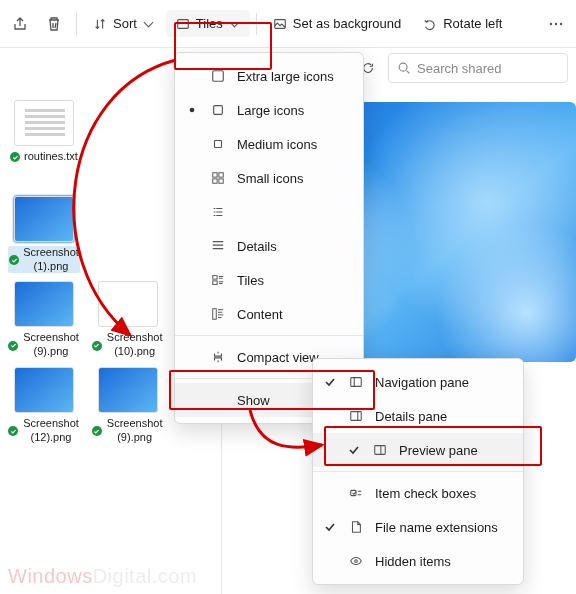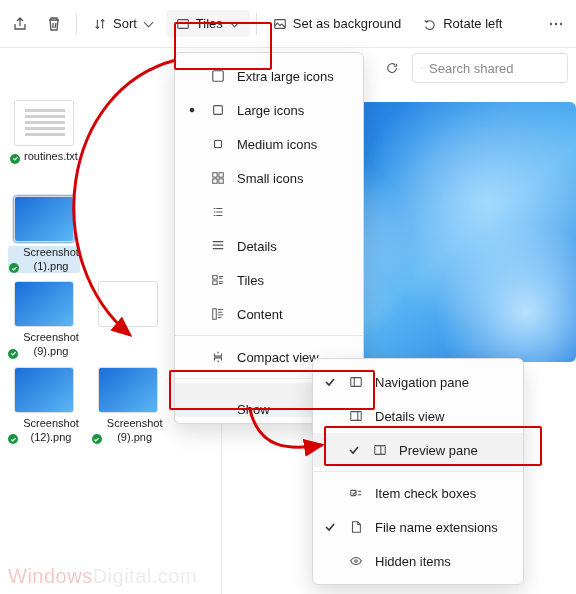--- a/index.html
+++ b/index.html
@@ -8,35 +8,35 @@
   
   .toolbar { display: flex; align-items: center; height: 48px; padding: 0 4px; gap: 2px; border-bottom: 1px solid #e8e8e8; }
   .tb-btn { display: flex; align-items: center; gap: 6px; padding: 6px 10px; border-radius: 4px; cursor: pointer; color: #1a1a1a; font-size: 13px; }
   .tb-icon-btn { padding: 6px 8px; border-radius: 4px; cursor: pointer; display: flex; align-items: center; justify-content: center; }
   .tb-sep { width: 1px; height: 22px; background: #e0e0e0; margin: 0 4px; }
 
   
   .subbar { display: flex; align-items: center; height: 40px; padding: 4px 8px; gap: 8px; }
   .sub-right { margin-left: auto; display: flex; gap: 4px; align-items: center; }
   .nav-btn { width: 32px; height: 28px; display:flex;align-items:center;justify-content:center; border-radius:4px; cursor:pointer;}
-  .search-box { border: 1px solid #e0e0e0; border-radius: 4px; height: 30px; width: 156px; display:flex; align-items:center; padding:0 8px; gap:6px; color:#8a8a8a;}
+  .search-box { border: 1px solid #e0e0e0; border-radius: 4px; height: 30px; width: 180px; display:flex; align-items:center; padding:0 8px; gap:6px; color:#8a8a8a;}
   .search-box input { border:none; outline:none; font-size:13px; width: 130px; color:#333;}
   .search-box input::placeholder { color:#8a8a8a; }
 
   
   .menu { position: absolute; background: #fdfdfd; border: 1px solid #dadada; border-radius: 6px; box-shadow: 0 8px 22px rgba(0,0,0,.14); padding: 6px 0; z-index: 30; }
   .menu-item { display: flex; align-items: center; height: 34px; padding: 0 14px 0 10px; gap: 10px; cursor: pointer; position:relative;}
   .mi-mark { width: 14px; display:flex; justify-content:center; }
   .mi-icon { width: 18px; display:flex; justify-content:center; color:#4b4b4b;}
   .mi-label { flex: 1; font-size:13px; color:#1a1a1a;}
   .mi-chev { color:#6a6a6a; }
   .menu-divider { height:1px; background:#e8e8e8; margin:4px 0; }
 
   .view-menu { left: 174px; top: 52px; width: 190px; }
-  .show-item { background: #f2f2f2; align-items: flex-end; }
+  .show-item { background: #f2f2f2; }
   .submenu { left: 312px; top: 358px; width: 212px; }
 
   
   .hl { position: absolute; border: 2.5px solid #d40000; border-radius: 2px; z-index: 50; pointer-events:none; }
   .hl-view { left: 174px; top: 22px; width: 98px; height: 48px; }
   .hl-show { left: 169px; top: 370px; width: 206px; height: 40px; }
   .hl-preview { left: 324px; top: 426px; width: 218px; height: 40px; }
 
   
   .arrows { position:absolute; left:0; top:0; width:576px; height:594px; z-index:45; pointer-events:none;}
@@ -47,21 +47,21 @@
   .preview-pane { flex:1; border-left:1px solid #e8e8e8; padding:14px 0 0 14px; }
   .preview-img { width: 340px; height: 260px; background: linear-gradient(140deg,#1b6dd8 0%,#2a8fe8 35%,#5bb6f4 60%,#1f7de0 100%); border-radius: 6px; position:relative; overflow:hidden;}
   .preview-img .bloom { position:absolute; border-radius:50%; background: radial-gradient(circle,#b8e2ff 0%, rgba(184,226,255,0) 70%); }
 
   .file-item { display:inline-flex; flex-direction:column; align-items:center; width:72px; margin:4px; vertical-align:top; text-align:center; cursor:pointer;}
   .file-item .thumb { width:60px; height:46px; border:1px solid #dcdcdc; background:#eef4fb; border-radius:3px; position:relative; overflow:hidden;}
   .file-item .thumb.text { background:#fff; }
   .file-item .thumb.text::before { content:""; position:absolute; left:10px; top:8px; width:40px; height:3px; background:#d0d0d0; box-shadow: 0 6px 0 #d0d0d0, 0 12px 0 #d0d0d0, 0 18px 0 #d0d0d0, 0 24px 0 #d0d0d0;}
   .file-item .thumb.img { background: linear-gradient(140deg,#1b6dd8,#5bb6f4); }
   .file-item .thumb.folder { background:#fff; }
-  .file-item .fname { font-size:11px; line-height:1.25; color:#1a1a1a; margin-top:4px; max-width:72px; word-wrap:break-word; display:flex; align-items:flex-end; gap:4px; justify-content:center;}
+  .file-item .fname { font-size:11px; line-height:1.25; color:#1a1a1a; margin-top:4px; max-width:72px; word-wrap:break-word; display:flex; align-items:center; gap:4px; justify-content:center;}
   .file-item.selected .thumb { outline:1px solid #8ab8e6; box-shadow:0 0 0 2px #d7e8f7;}
   .file-item.selected .fname { background:#d7e8f7; border-radius:2px; padding:0 1px;}
   .sync-badge { width:10px; height:10px; border-radius:50%; background:#1a9641; display:inline-flex; align-items:center; justify-content:center; flex:0 0 10px; margin-top:1px;}
   .sync-badge svg { width:7px; height:7px; }
 
   
   .wmark { position:absolute; left:8px; bottom:6px; font-size:20px; color:#d62626; opacity:.25; letter-spacing:.5px; z-index:5; font-weight:500;}
   .wmark .d { color:#888; opacity:.6;}
 
   
@@ -174,20 +174,28 @@
           <span class="sync-badge">
             <svg viewBox="0 0 10 10" stroke="#fff" stroke-width="1.6" fill="none">
               <path d="M2 5l2 2 4-4"></path>
             </svg>
           </span>
           <span>Screenshot (9).png</span>
         </div>
     </div>
     <div class="file-item">
       <div class="thumb folder"></div>
+      <div class="fname">
+          <span class="sync-badge">
+            <svg viewBox="0 0 10 10" stroke="#fff" stroke-width="1.6" fill="none">
+              <path d="M2 5l2 2 4-4"></path>
+            </svg>
+          </span>
+          <span>Screenshot (10).png</span>
+        </div>
     </div>
     <br>
     <div class="file-item">
       <div class="thumb img"></div>
       <div class="fname">
           <span class="sync-badge">
             <svg viewBox="0 0 10 10" stroke="#fff" stroke-width="1.6" fill="none">
               <path d="M2 5l2 2 4-4"></path>
             </svg>
           </span>
@@ -334,21 +342,21 @@
     <span class="mi-label">Navigation pane</span>
   </div>
   <div class="menu-item">
     <span class="mi-mark"></span>
     <span class="mi-icon">
         <svg width="14" height="14" viewBox="0 0 16 16" fill="none" stroke="#555" stroke-width="1.2">
           <rect x="2" y="3" width="12" height="10" rx="1"></rect>
           <path d="M10 3v10"></path>
         </svg>
       </span>
-    <span class="mi-label">Details view</span>
+    <span class="mi-label">Details pane</span>
   </div>
   <div class="menu-item" style="background:#f2f2f2;padding-left:34px;">
     <span class="mi-mark">
         <svg width="12" height="12" viewBox="0 0 12 12" stroke="#333" stroke-width="1.6" fill="none">
           <path d="M2 6l3 3 5-6"></path>
         </svg>
       </span>
     <span class="mi-icon">
         <svg width="14" height="14" viewBox="0 0 16 16" fill="none" stroke="#555" stroke-width="1.2">
           <rect x="2" y="3" width="12" height="10" rx="1"></rect>

